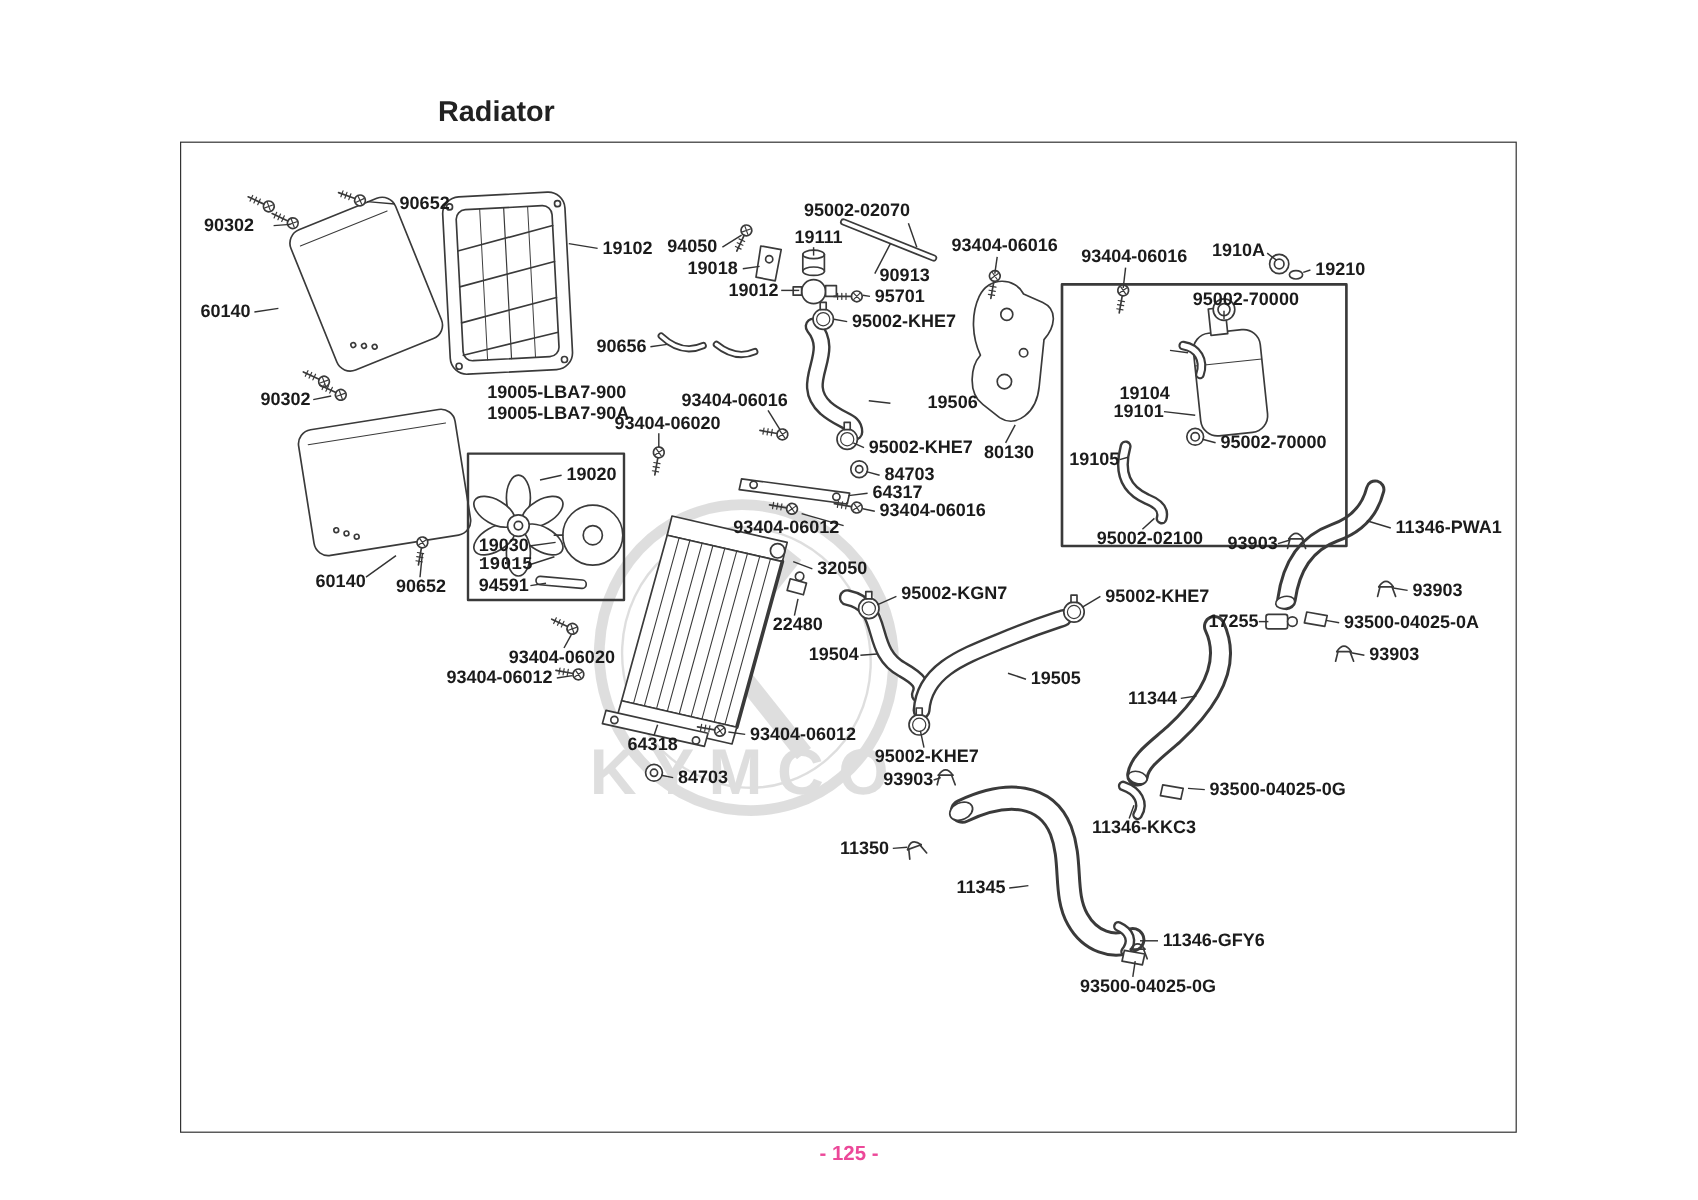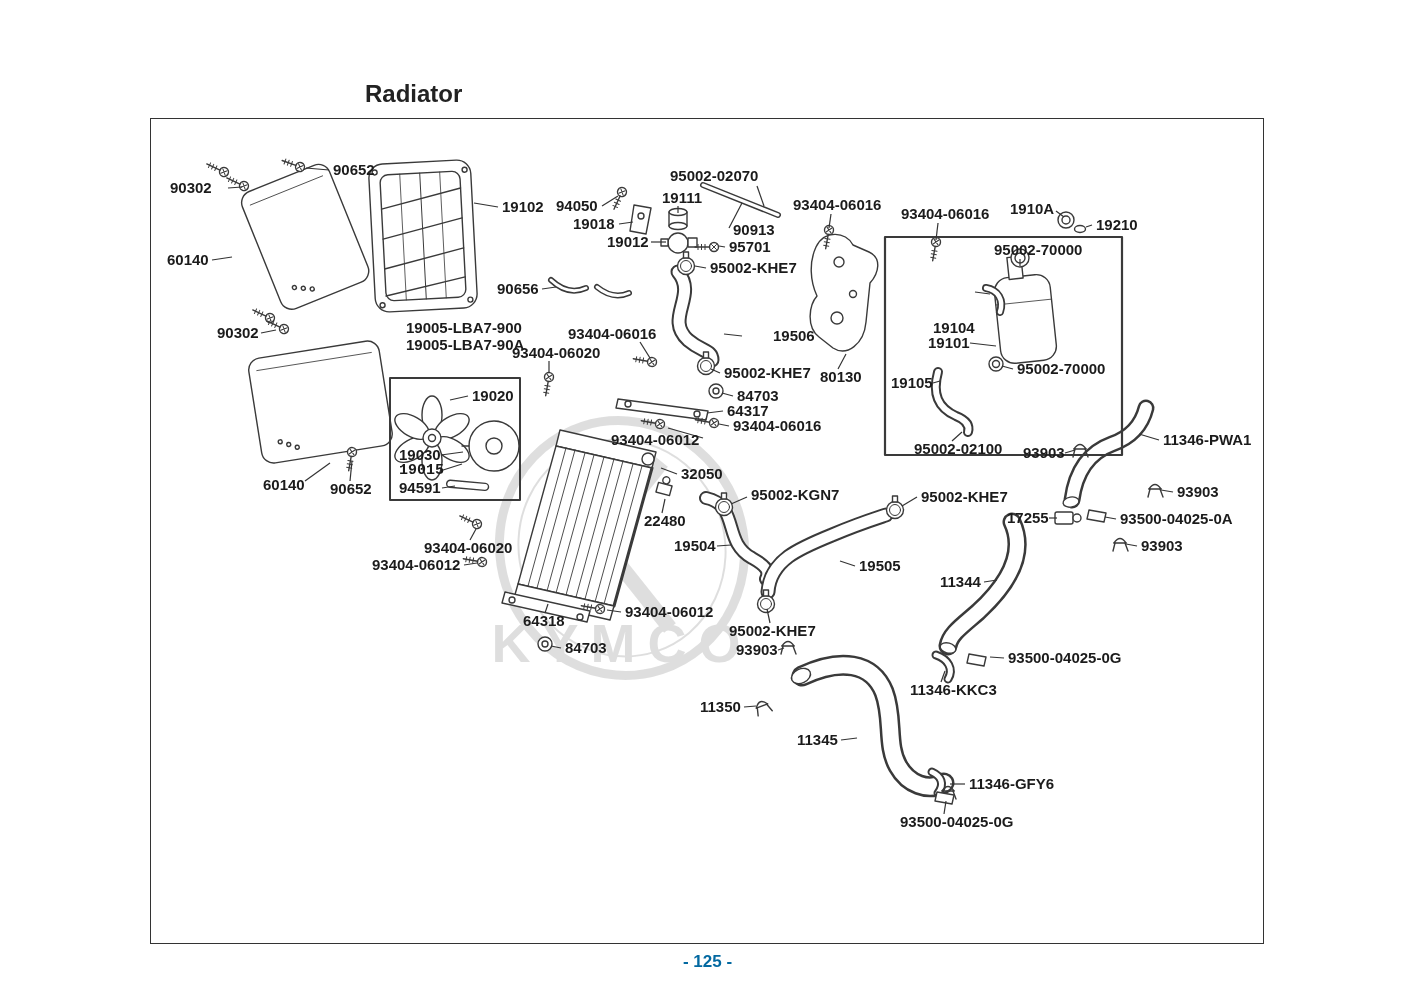--- a/index.html
+++ b/index.html
@@ -9,21 +9,21 @@
   .header-box { position:absolute; left:150px; top:62px; width:160px; height:56px;
     border:1.6px solid #333; display:flex; align-items:center; justify-content:center;
     font-size:21px; font-weight:bold; color:#222; letter-spacing:0.5px; }
   .doc-title { position:absolute; left:365px; top:80px; font-size:24px; font-weight:bold; color:#222; }
   .main-border { position:absolute; left:150px; top:118px; width:1114px; height:826px; border:1.6px solid #333; }
   svg.art { position:absolute; left:0; top:0; }
   .label-layer { position:absolute; left:0; top:0; width:1415px; height:704px; pointer-events:none; }
   .part-label { position:absolute; transform:translateY(-50%); font-size:15px; font-weight:bold;
     color:#1b1b1b; white-space:pre-line; line-height:1.15; }
   .footer { position:absolute; left:0; top:952px; width:1415px; text-align:center;
-    font-size:17px; font-weight:bold; color:#0369a1; }
+    font-size:17px; font-weight:bold; color:#ec4899; }
 </style>
 </head>
 <body>
 
 <div class="page">
 
   <div class="doc-title">Radiator</div>
   <div class="main-border"></div>
 
   <svg class="art" width="1415" height="1000" viewBox="0 0 1415 1000">

